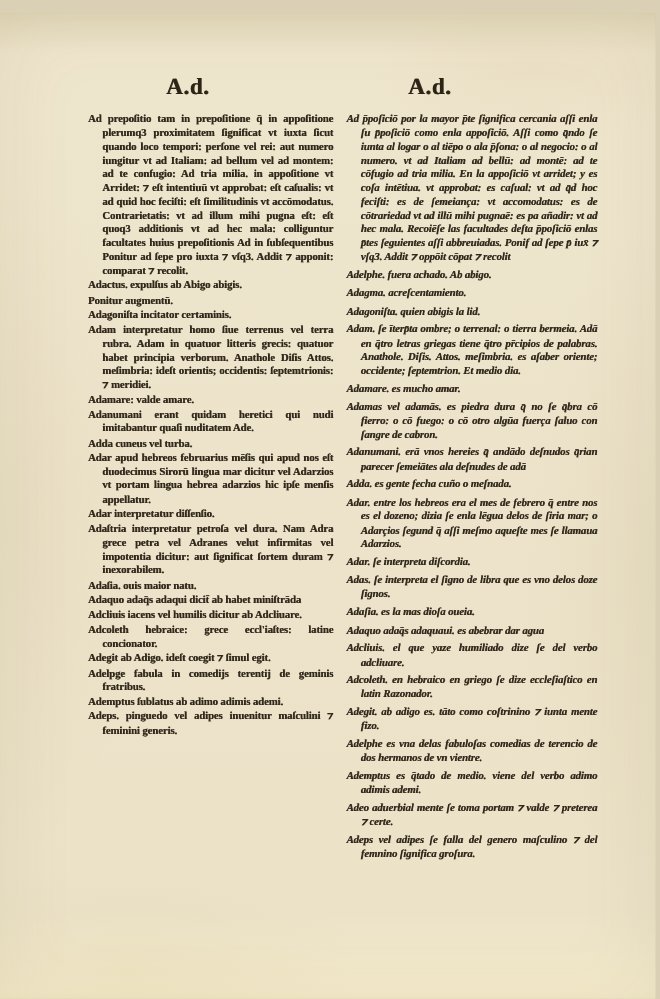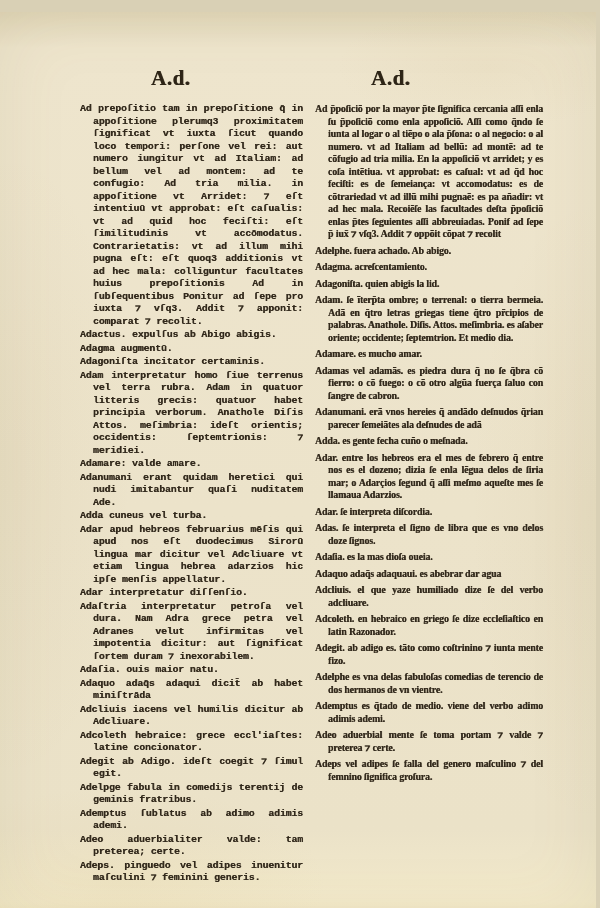--- a/index.html
+++ b/index.html
@@ -17,52 +17,51 @@
     font-family:"Liberation Serif","DejaVu Serif",serif;font-weight:bold;
     font-size:21px;color:#2d2416;letter-spacing:.5px;
     text-shadow:.6px 0 0 rgba(45,36,22,.85);}
   .hdr-left{left:151px;}
   .hdr-right{left:371px;}
   .col{position:absolute;top:91px;
     font-family:"Liberation Serif","DejaVu Serif",serif;font-weight:bold;
     font-size:9.8px;line-height:12.5px;color:#31281b;
     text-align:justify;letter-spacing:-.1px;
     text-shadow:.35px 0 0 rgba(49,40,27,.75);}
-  .col-left{left:80px;width:223px;font-family:Liberation Mono, monospace;}
-  .col-right{left:315px;width:228px;}
+  .col-left{left:80px;width:223px;}
+  .col-right{left:315px;width:228px;font-style:italic;}
   .entry{margin:0 0 1px 0;padding-left:13px;text-indent:-13px;}
   .col-right .entry{margin-bottom:4px;}
 </style>
 </head>
 <body>
 
 <div class="page">
   <div class="texture"></div>
   <div class="hdr hdr-left">A.d.</div>
   <div class="hdr hdr-right">A.d.</div>
   <div class="col col-left">
       <p class="entry">Ad prepoſitio tam in prepoſitione q̄ in appoſitione plerumq3 proximitatem ſignificat vt iuxta ſicut quando loco tempori: perſone vel rei: aut numero iungitur vt ad Italiam: ad bellum vel ad montem: ad te confugio: Ad tria milia. in appoſitione vt Arridet: ⁊ eſt intentiuū vt approbat: eſt caſualis: vt ad quid hoc feciſti: eſt ſimilitudinis vt accōmodatus. Contrarietatis: vt ad illum mihi pugna eſt: eſt quoq3 additionis vt ad hec mala: colliguntur facultates huius prepoſitionis Ad in ſubſequentibus Ponitur ad ſepe pro iuxta ⁊ vſq3. Addit ⁊ apponit: comparat ⁊ recolit.</p>
       <p class="entry">Adactus. expulſus ab Abigo abigis.</p>
-      <p class="entry">Adagma augmentū.</p>
+      <p class="entry">Ponitur augmentū.</p>
       <p class="entry">Adagoniſta incitator certaminis.</p>
       <p class="entry">Adam interpretatur homo ſiue terrenus vel terra rubra. Adam in quatuor litteris grecis: quatuor habet principia verborum. Anathole Diſis Attos. meſimbria: ideſt orientis; occidentis: ſeptemtrionis: ⁊ meridiei.</p>
       <p class="entry">Adamare: valde amare.</p>
       <p class="entry">Adanumani erant quidam heretici qui nudi imitabantur quaſi nuditatem Ade.</p>
       <p class="entry">Adda cuneus vel turba.</p>
-      <p class="entry">Adar apud hebreos februarius mēſis qui apud nos eſt duodecimus Sirorū lingua mar dicitur vel Adcliuare vt etiam lingua hebrea adarzios hic ipſe menſis appellatur.</p>
+      <p class="entry">Adar apud hebreos februarius mēſis qui apud nos eſt duodecimus Sirorū lingua mar dicitur vel Adarzios vt portam lingua hebrea adarzios hic ipſe menſis appellatur.</p>
       <p class="entry">Adar interpretatur diſſenſio.</p>
       <p class="entry">Adaſtria interpretatur petroſa vel dura. Nam Adra grece petra vel Adranes velut infirmitas vel impotentia dicitur: aut ſignificat ſortem duram ⁊ inexorabilem.</p>
       <p class="entry">Adaſia. ouis maior natu.</p>
       <p class="entry">Adaquo adaq̄s adaqui dicit̄ ab habet miniſtrāda</p>
       <p class="entry">Adcliuis iacens vel humilis dicitur ab Adcliuare.</p>
       <p class="entry">Adcoleth hebraice: grece eccl'iaſtes: latine concionator.</p>
       <p class="entry">Adegit ab Adigo. ideſt coegit ⁊ ſimul egit.</p>
       <p class="entry">Adelpge fabula in comedijs terentij de geminis fratribus.</p>
       <p class="entry">Ademptus ſublatus ab adimo adimis ademi.</p>
-      <p class="entry">Adeo aduerbialiter valde: tam preterea; certe.</p>
       <p class="entry">Adeps. pinguedo vel adipes inuenitur maſculini ⁊ feminini generis.</p>
     </div>
   <div class="col col-right">
       <p class="entry">Ad p̄poſiciō por la mayor p̄te ſignifica cercania aſſi enla ſu p̄poſiciō como enla appoſiciō. Aſſi como q̄ndo ſe iunta al logar o al tiēpo o ala p̄ſona: o al negocio: o al numero. vt ad Italiam ad bellū: ad montē: ad te cōfugio ad tria milia. En la appoſiciō vt arridet; y es coſa intētiua. vt approbat: es caſual: vt ad q̄d hoc feciſti: es de ſemeiança: vt accomodatus: es de cōtrariedad vt ad illū mihi pugnaē: es pa añadir: vt ad hec mala. Recoiēſe las facultades deſta p̄poſiciō enlas p̄tes ſeguientes aſſi abbreuiadas. Ponif ad ſepe p̄ iux̄ ⁊ vſq3. Addit ⁊ oppōit cōpat ⁊ recolit</p>
       <p class="entry">Adelphe. fuera achado. Ab abigo.</p>
       <p class="entry">Adagma. acreſcentamiento.</p>
       <p class="entry">Adagoniſta. quien abigis la lid.</p>
       <p class="entry">Adam. ſe īterp̄ta ombre; o terrenal: o tierra bermeia. Adā en q̄tro letras griegas tiene q̄tro pr̄cipios de palabras. Anathole. Diſis. Attos. meſimbria. es aſaber oriente; occidente; ſeptemtrion. Et medio dia.</p>
       <p class="entry">Adamare. es mucho amar.</p>
       <p class="entry">Adamas vel adamās. es piedra dura q̄ no ſe q̄bra cō fierro: o cō fuego: o cō otro algūa fuerça ſaluo con ſangre de cabron.</p>

